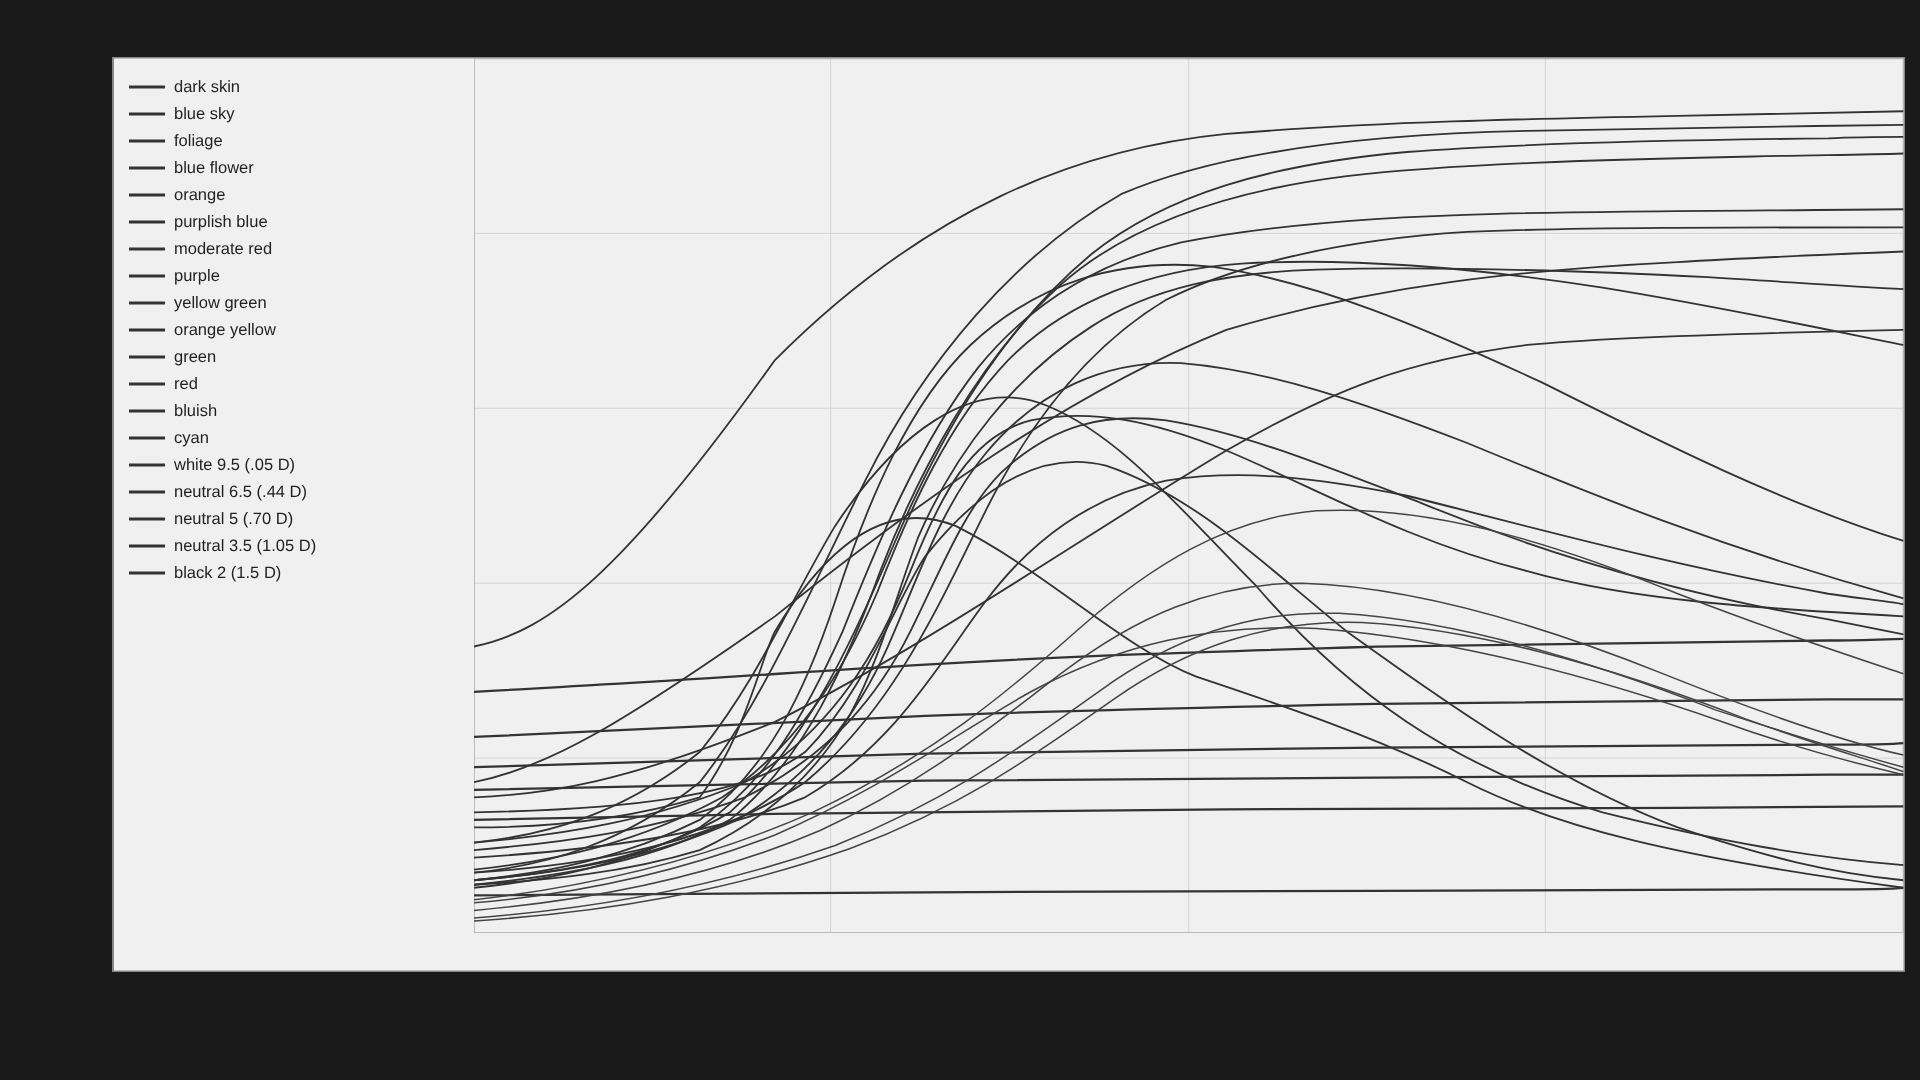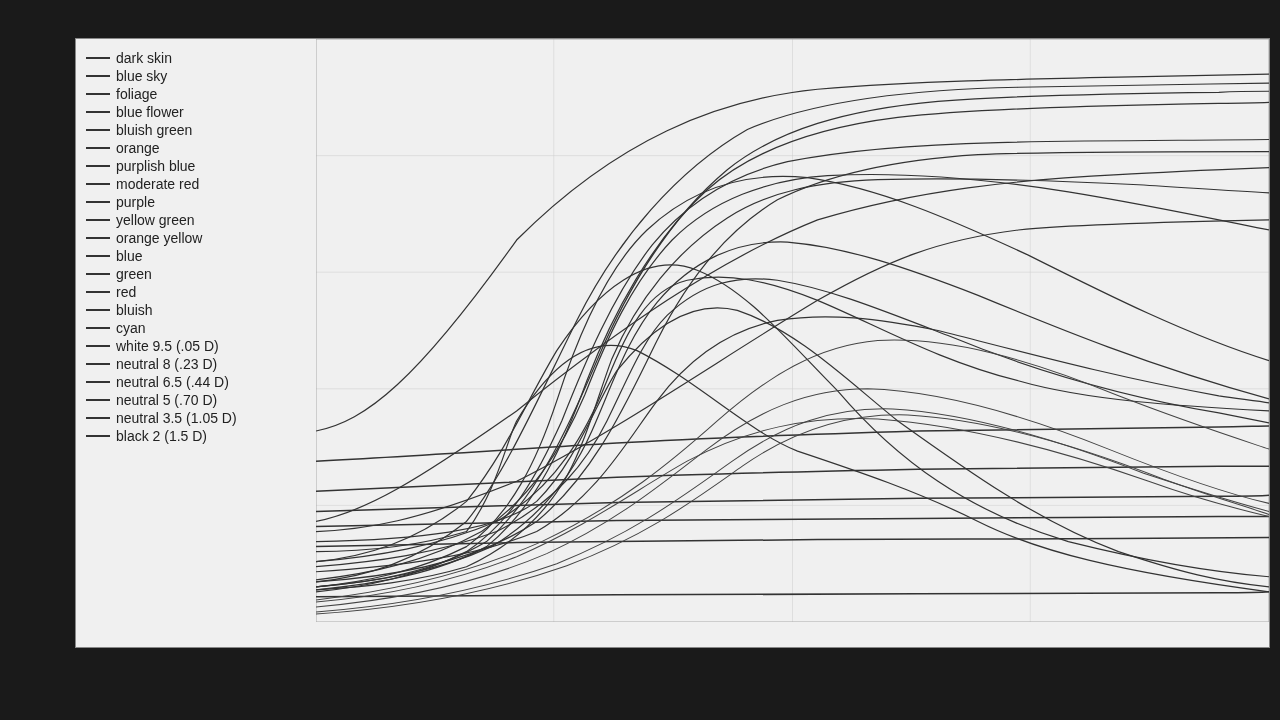--- a/index.html
+++ b/index.html
@@ -32,21 +32,21 @@
     .legend {
       position: absolute;
       left: 10px;
       top: 10px;
       width: 220px;
     }
     .legend-item {
       display: flex;
       align-items: center;
       height: 18px;
-      font-size: 14px;
+      font-size: 11px;
       color: #222;
     }
     .legend-line {
       width: 24px;
       height: 2px;
       background: #333;
       margin-right: 6px;
       flex-shrink: 0;
     }
   </style>
@@ -69,24 +69,20 @@
     <div class="legend-item">
       <div class="legend-line"></div>
       <span>foliage</span>
     </div>
     <div class="legend-item">
       <div class="legend-line"></div>
       <span>blue flower</span>
     </div>
     <div class="legend-item">
       <div class="legend-line"></div>
-      <span>bluish green</span>
-    </div>
-    <div class="legend-item">
-      <div class="legend-line"></div>
       <span>orange</span>
     </div>
     <div class="legend-item">
       <div class="legend-line"></div>
       <span>purplish blue</span>
     </div>
     <div class="legend-item">
       <div class="legend-line"></div>
       <span>moderate red</span>
     </div>
@@ -97,45 +93,37 @@
     <div class="legend-item">
       <div class="legend-line"></div>
       <span>yellow green</span>
     </div>
     <div class="legend-item">
       <div class="legend-line"></div>
       <span>orange yellow</span>
     </div>
     <div class="legend-item">
       <div class="legend-line"></div>
-      <span>blue</span>
-    </div>
-    <div class="legend-item">
-      <div class="legend-line"></div>
       <span>green</span>
     </div>
     <div class="legend-item">
       <div class="legend-line"></div>
       <span>red</span>
     </div>
     <div class="legend-item">
       <div class="legend-line"></div>
       <span>bluish</span>
     </div>
     <div class="legend-item">
       <div class="legend-line"></div>
       <span>cyan</span>
     </div>
     <div class="legend-item">
       <div class="legend-line"></div>
       <span>white 9.5 (.05 D)</span>
-    </div>
-    <div class="legend-item">
-      <div class="legend-line"></div>
-      <span>neutral 8 (.23 D)</span>
     </div>
     <div class="legend-item">
       <div class="legend-line"></div>
       <span>neutral 6.5 (.44 D)</span>
     </div>
     <div class="legend-item">
       <div class="legend-line"></div>
       <span>neutral 5 (.70 D)</span>
     </div>
     <div class="legend-item">

